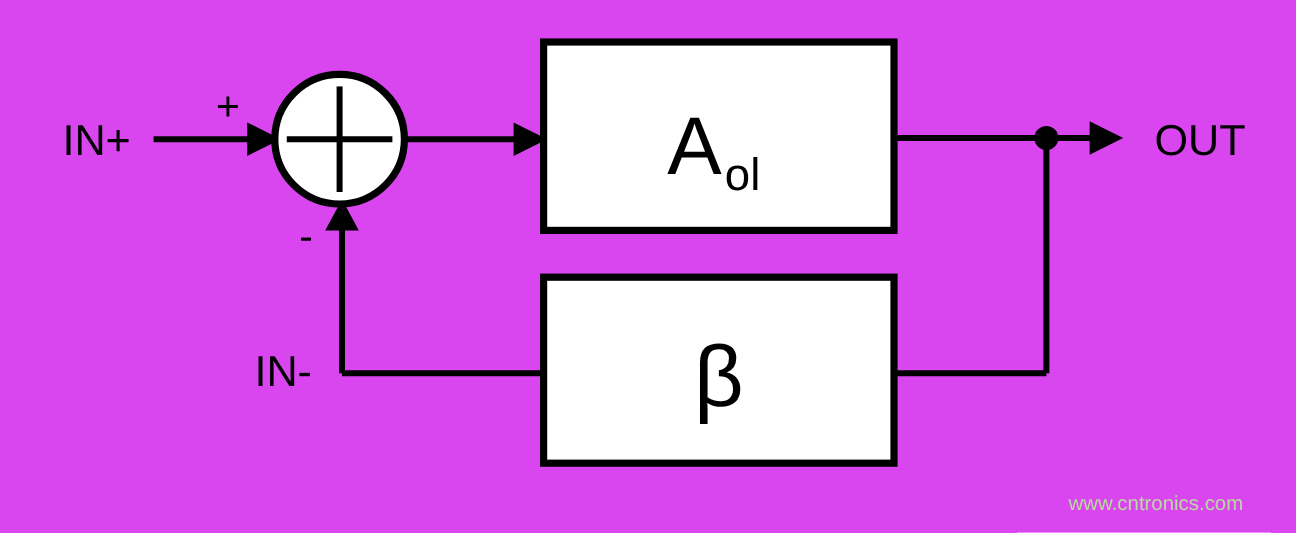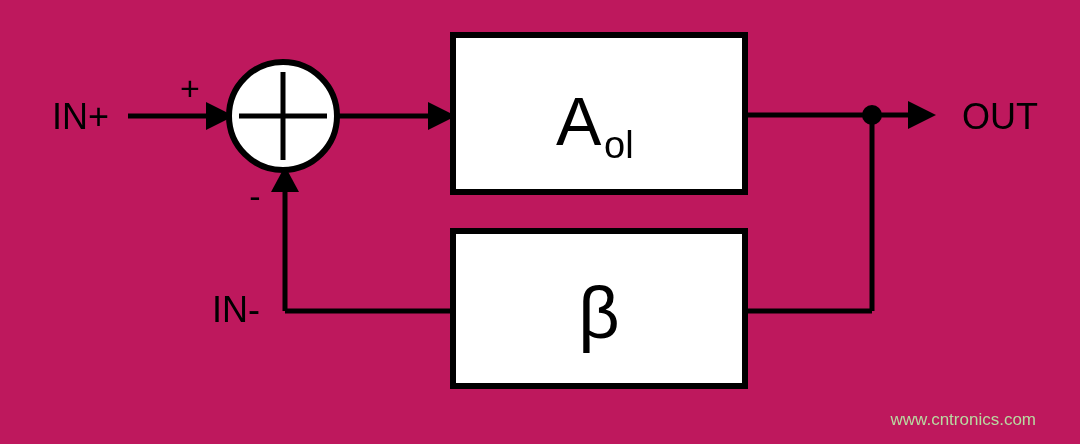--- a/index.html
+++ b/index.html
@@ -74,21 +74,21 @@
     font-size: 72px;
   }
   .watermark-text {
     font-size: 17px;
     font-family: "Liberation Sans", sans-serif;
   }
 </style>
 </head>
 <body>
 
-<div id="canvas" style="background: #be185d;">
+<div id="canvas" style="background: #d946ef;">
 
   <svg id="diagram-svg" viewBox="0 0 1080 444">
 
     <line class="wire" x1="128" y1="116" x2="224" y2="116"></line>
     <polygon class="arrow-head" points="206,102 234,116 206,130"></polygon>
 
     <line class="wire" x1="338" y1="116" x2="447" y2="116"></line>
     <polygon class="arrow-head" points="428,102 456,116 428,130"></polygon>
 
     <line class="wire" x1="745" y1="115" x2="872" y2="115"></line>

